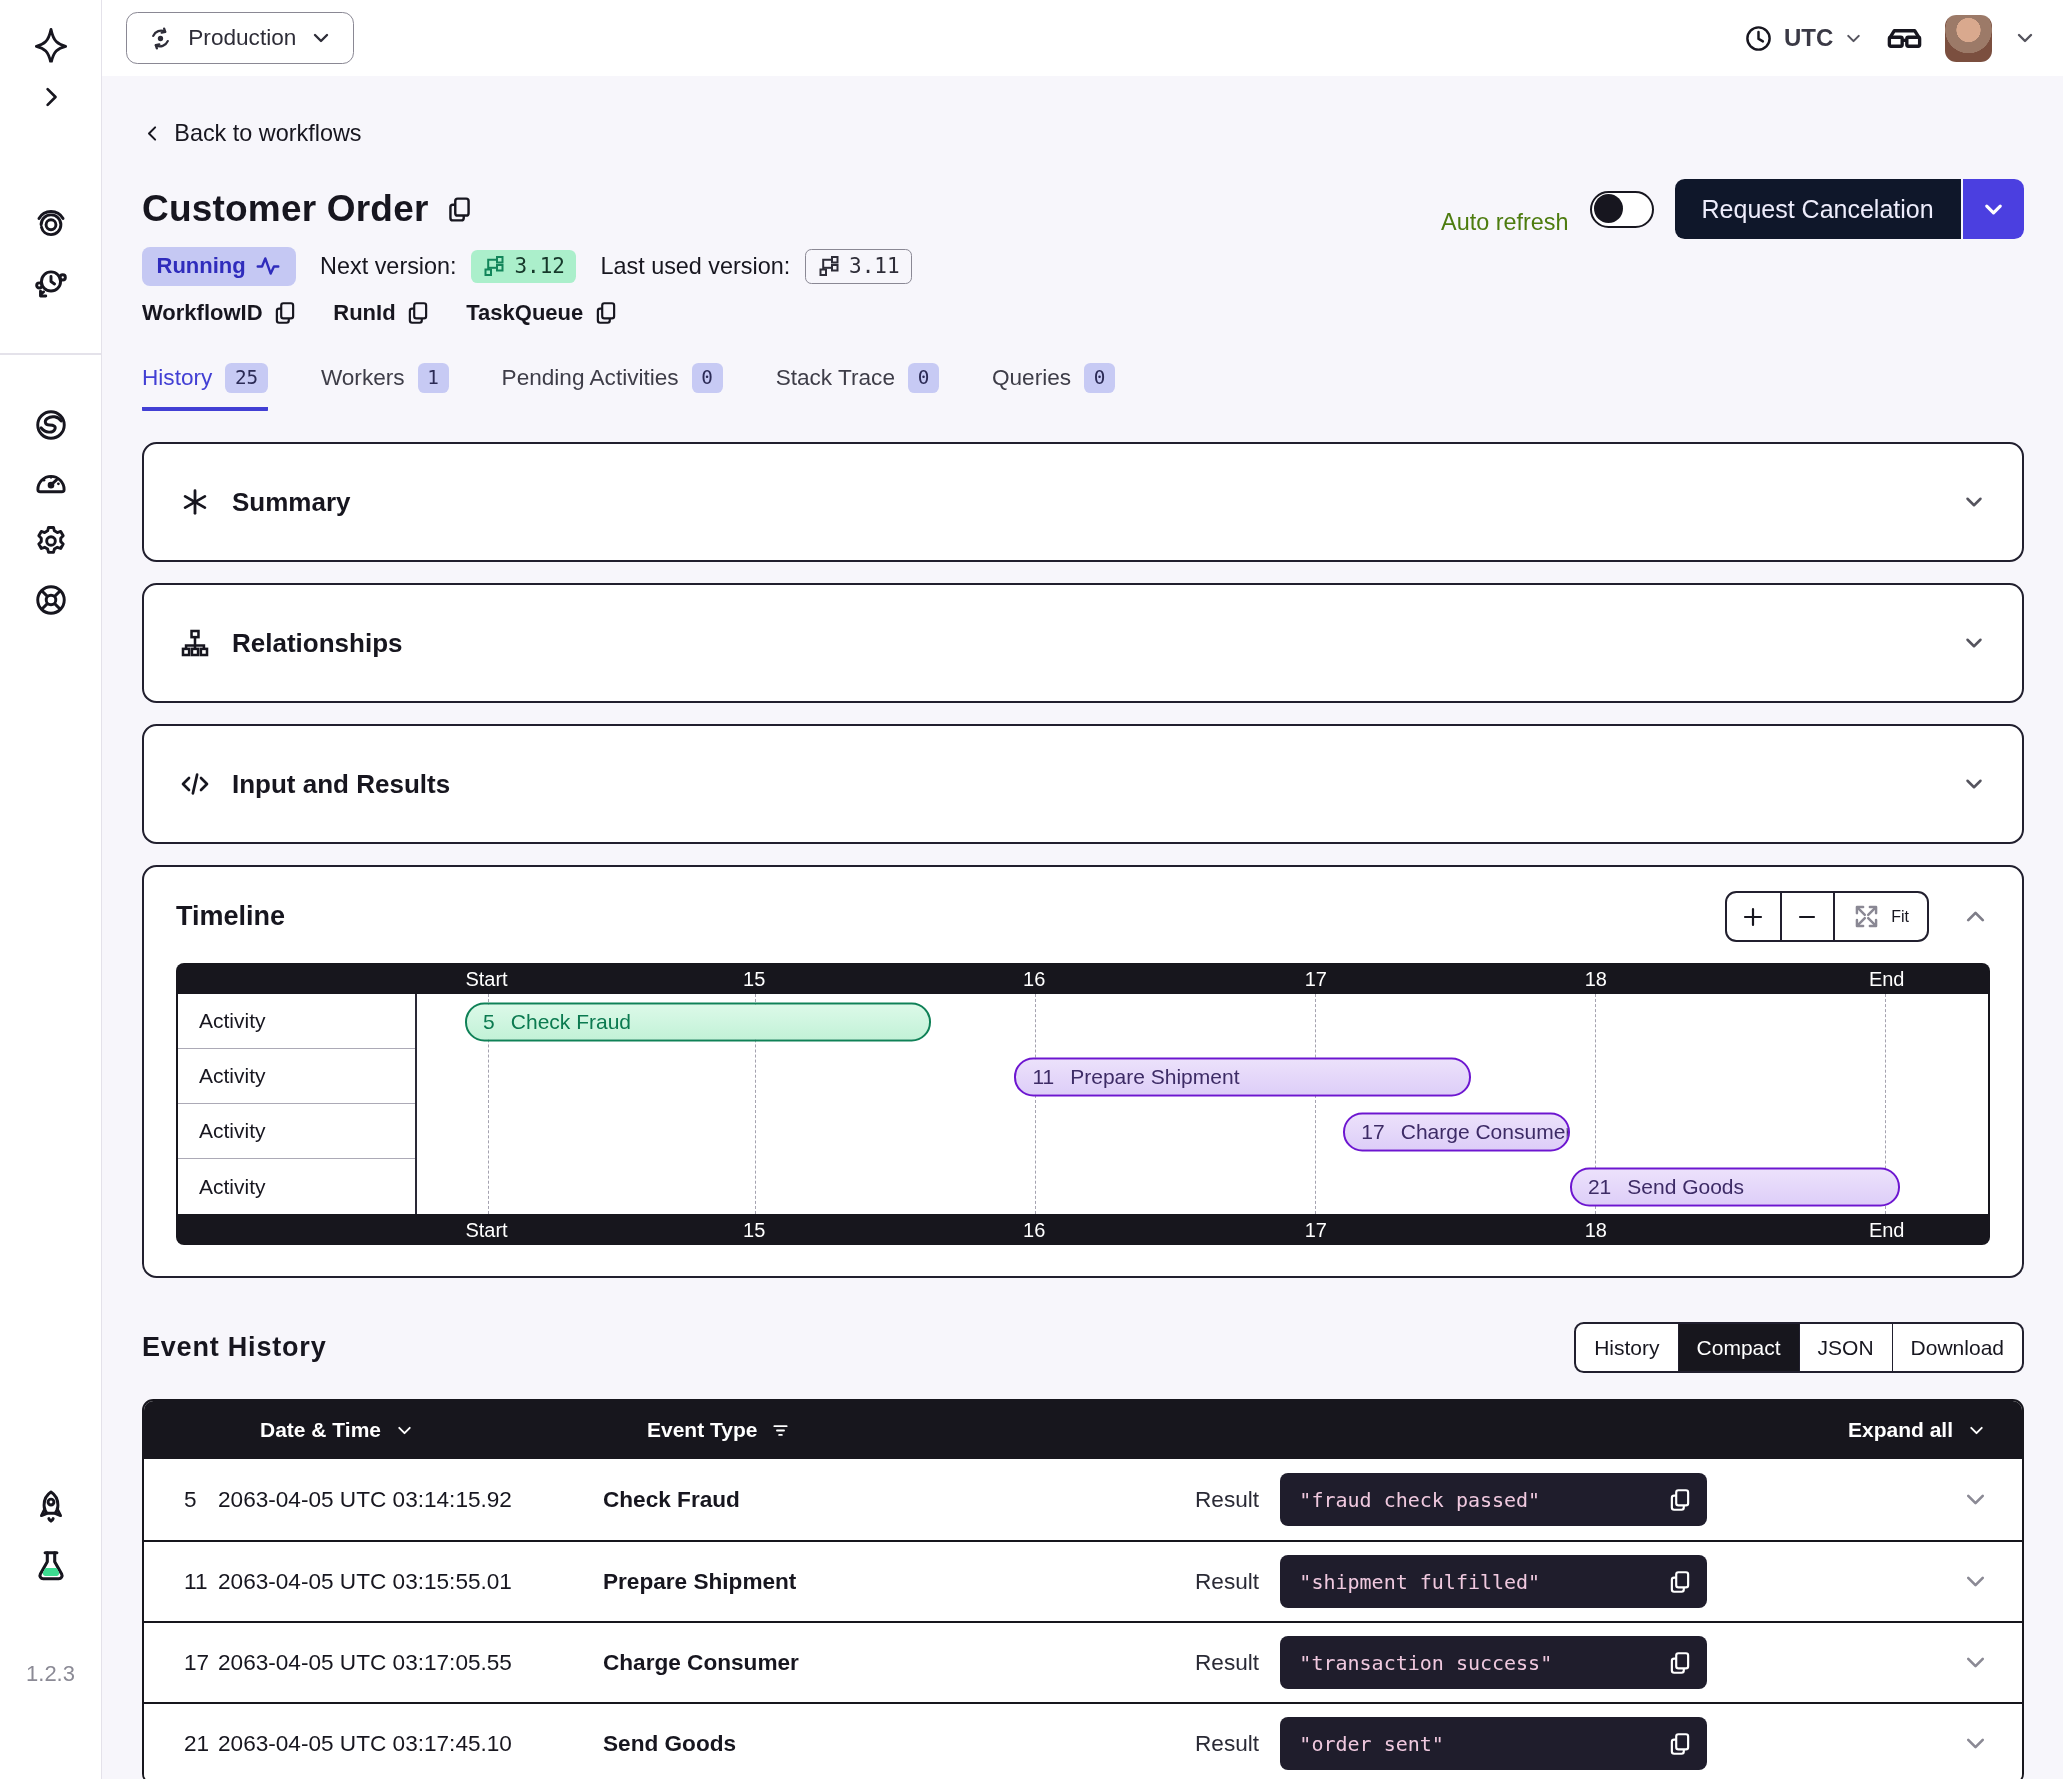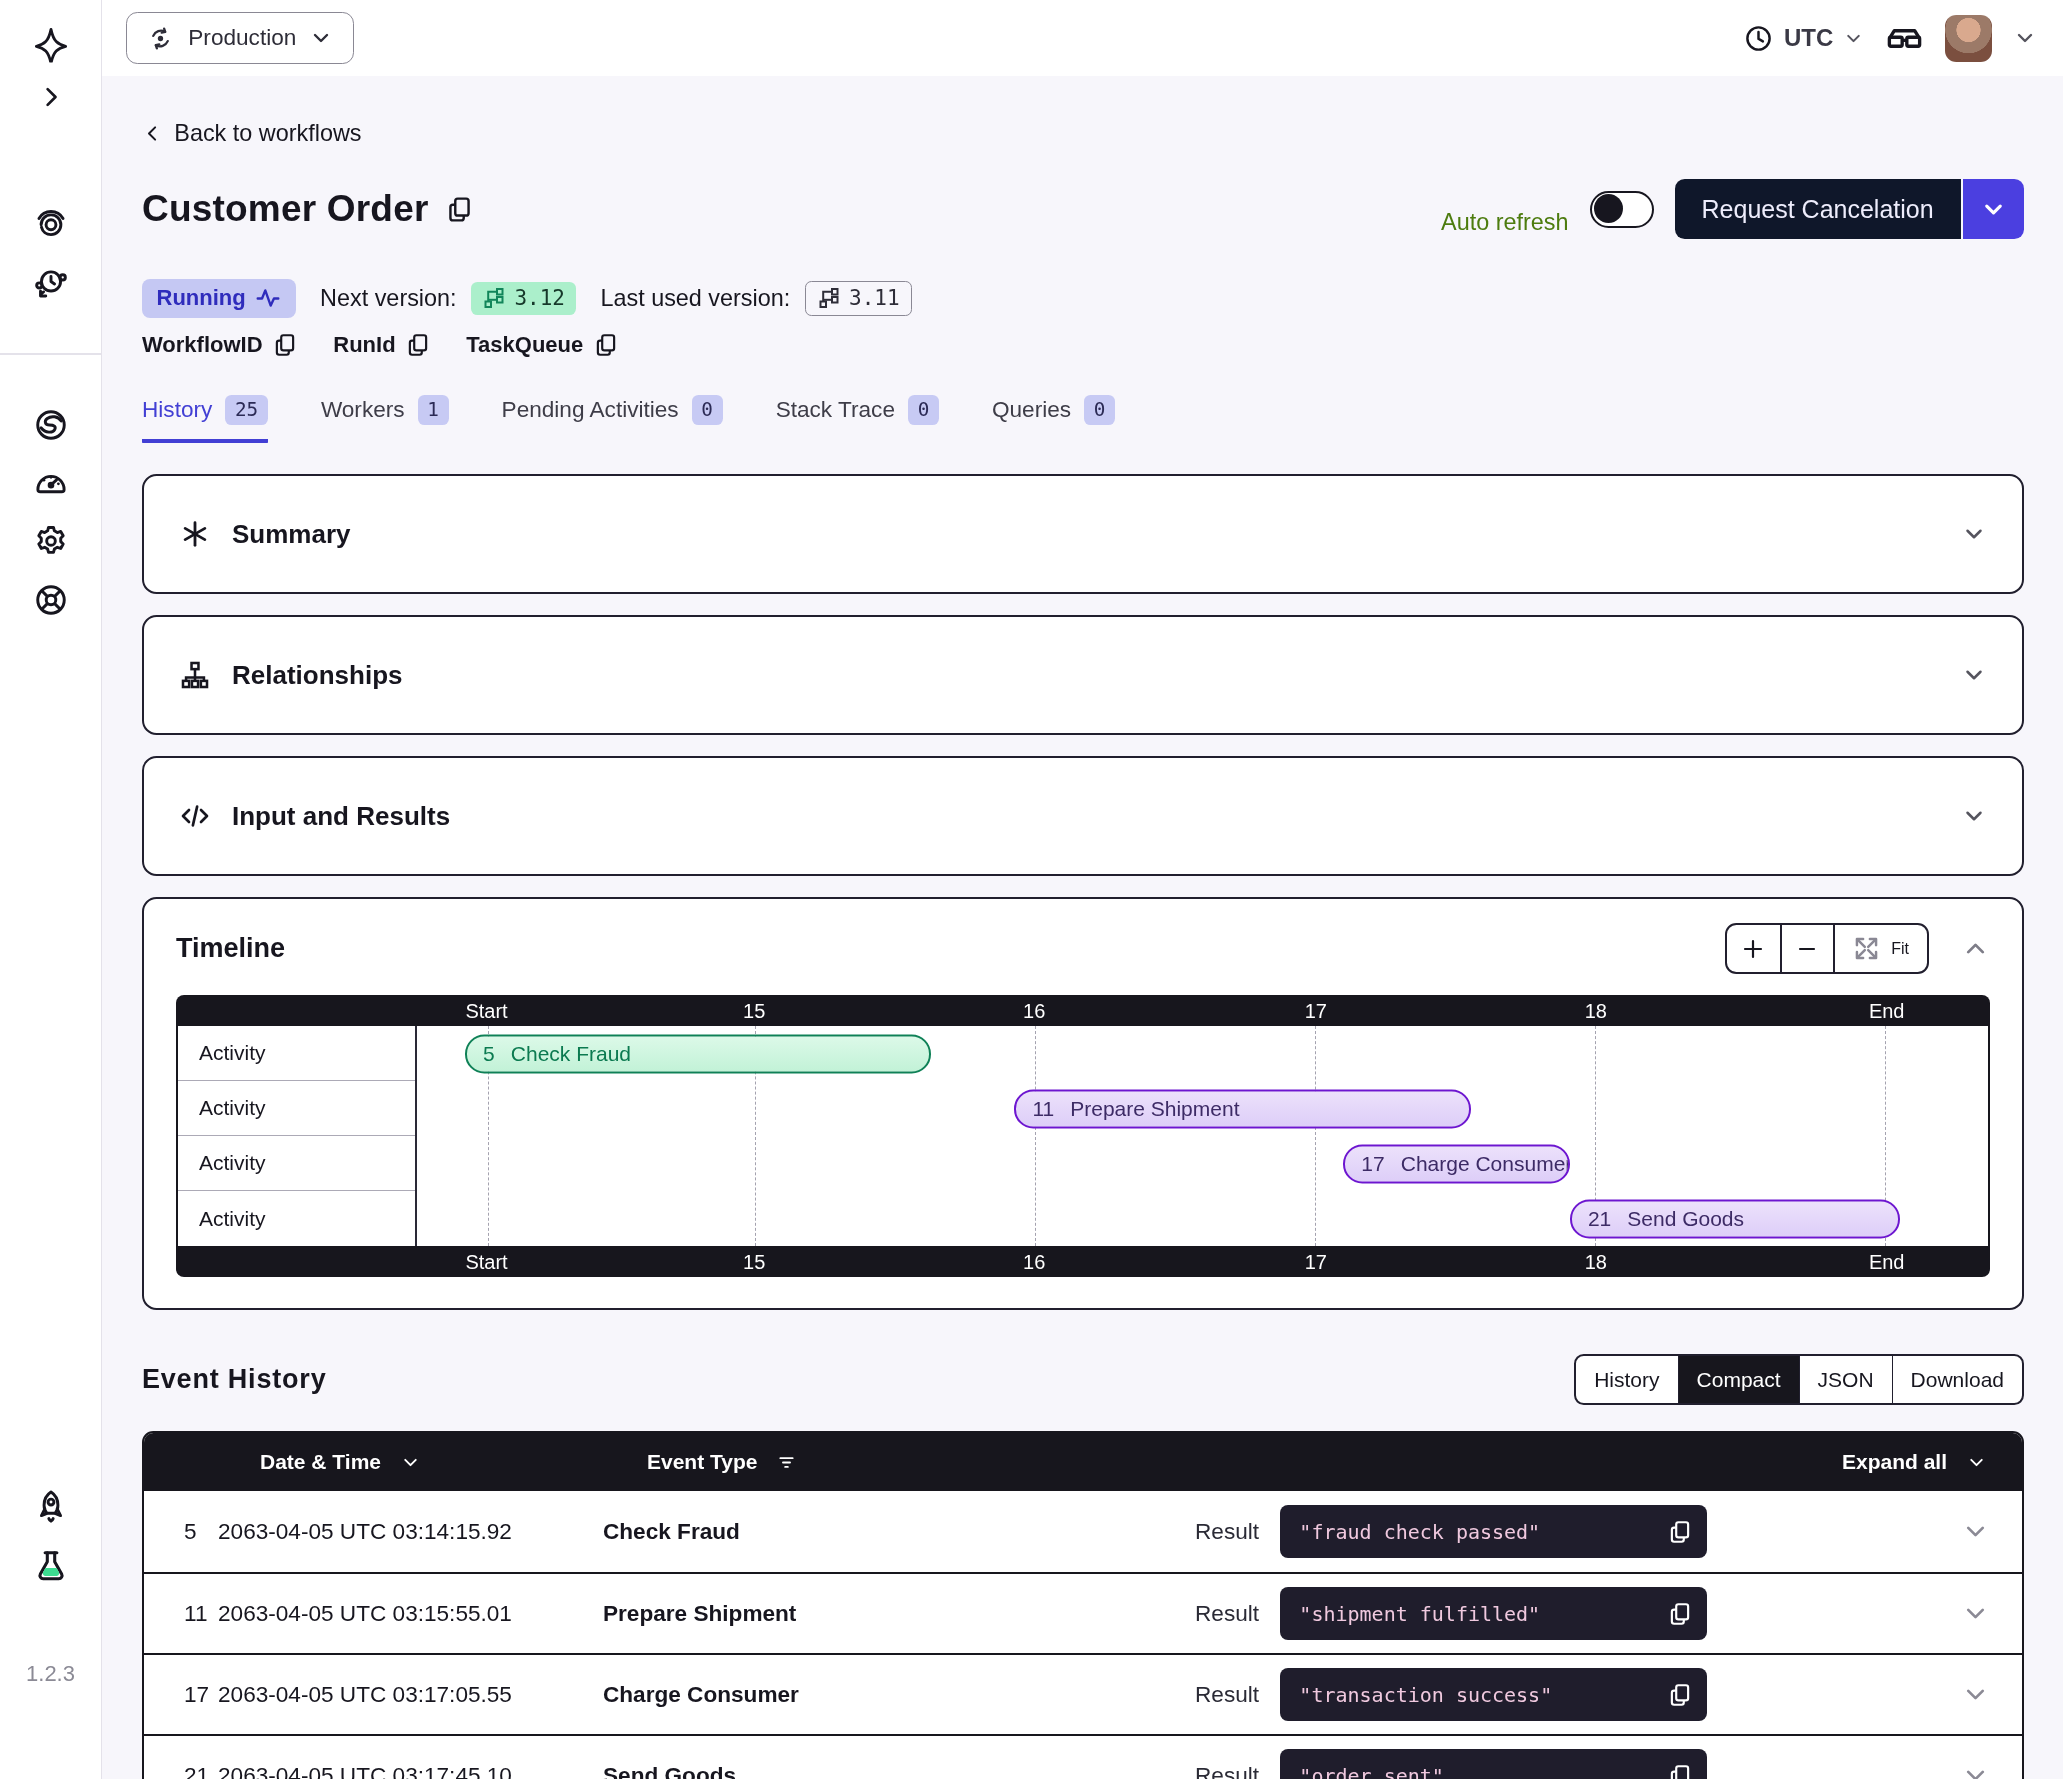--- a/index.html
+++ b/index.html
@@ -40,21 +40,21 @@
   .title-copy { width:29px; height:29px; margin-left:16px; }
   .title-controls { margin-left:auto; display:flex; align-items:center; gap:21px; }
   .autorefresh-label { font-size:23.4px; color:#4d7c0f;margin-top:27px; }
   .toggle { width:64px; height:37px; border:2.4px solid #17161F; border-radius:19.3px; background:#fff; position:relative; cursor:pointer; }
   .toggle .knob { position:absolute; left:2.4px; top:1.6px; width:29px; height:29px; border-radius:50%; background:#17161F; }
   .cancel-split { display:flex; align-items:stretch; cursor:pointer; }
   .cancel-main { background:#0f172a; color:#EEEDFC; font-size:25px; display:flex; align-items:center; padding:0 27px; height:60px; border-radius:9.7px 0 0 9.7px; }
   .cancel-caret { background:#4B3FE0; width:61px; margin-left:2.4px; border-radius:0 9.7px 9.7px 0; display:flex; align-items:center; justify-content:center; }
   .cancel-caret .ic { width:27px; height:27px; color:#fff; }
 
-  .status-row { display:flex; align-items:center; gap:14.5px; margin-top:40px;text-align:center; }
+  .status-row { display:flex; align-items:center; gap:14.5px; margin-top:8px;text-align:center; }
   .badge-running { display:flex; align-items:center; gap:9.7px; background:#C5C8F3; color:#2F2CBC; font-size:22px; font-weight:600; padding:6.4px 14.5px; border-radius:8px; }
   .badge-running .ic { width:26px; height:26px; }
   .ver-label { font-size:23.4px; color:#17161F; margin-left:9.7px; }
   .badge-ver { display:flex; align-items:center; gap:8px; padding:4.8px 11.3px; border-radius:6.4px; font-family:"DejaVu Sans Mono",monospace; font-size:21px; }
   .badge-ver .ic { width:24px; height:24px; }
   .badge-ver.green { background:#ABEFCB; color:#16382A; }
   .badge-ver.green .ic { color:#12855A; }
   .badge-ver.outline { border:1.6px solid #8A8894; color:#2E2D38; background:transparent; }
 
   .ids-row { display:flex; align-items:center; gap:35px; margin-top:14.5px; }
@@ -106,21 +106,21 @@
   
   .eh-head { display:flex; align-items:center; margin:44px 0 26px; }
   .eh-title { font-size:27px; font-weight:600; letter-spacing:0.8px; }
   .view-group { margin-left:auto; display:flex; border:2.4px solid #211F2E; border-radius:9.7px; overflow:hidden; background:#fff; font-size:21px; }
   .vg-seg { padding:0 18px; height:47px; display:flex; align-items:center; border-left:1.6px solid #211F2E; cursor:pointer; color:#17161F; }
   .vg-seg:first-child { border-left:none; }
   .vg-seg.active { background:#17161D; color:#fff; }
 
   .eh-table { border:2.4px solid #17161D; border-radius:11.3px; overflow:hidden; background:#fff; }
   .eh-thead { height:58px; background:#17161D; color:#fff; position:relative; font-size:21px; font-weight:600; }
-  .th-item { position:absolute; top:50%; transform:translateY(-50%); display:flex; align-items:center; gap:19px; cursor:pointer; }
+  .th-item { position:absolute; top:50%; transform:translateY(-50%); display:flex; align-items:center; gap:13px; cursor:pointer; }
   .th-date { left:116px; } .th-type { left:503px; } .th-expand { right:35px; }
   .th-item .ic { width:21px; height:21px; color:#fff; }
   .eh-row { display:flex; align-items:center; height:81px; border-top:2.4px solid #17161D; font-size:22.6px; background:#fff; }
   .eh-row:first-of-type { border-top:none; }
   .ev-id { flex:none; width:74px; padding-left:40px; }
   .ev-time { flex:none; width:385px; }
   .ev-type { flex:none; width:592px; font-weight:700; }
   .ev-result-label { flex:none; margin-right:21px; color:#2A2A35; }
   .ev-chip { flex:none; width:427px; height:53px; background:#1F1D2C; border-radius:8px; display:flex; align-items:center; padding:0 14.5px 0 19.3px; color:#F0C9DF; font-family:"DejaVu Sans Mono",monospace; font-size:20px; cursor:pointer; }
   .ev-chip .copy-ic { margin-left:auto; width:26px; height:26px; color:#fff; }

